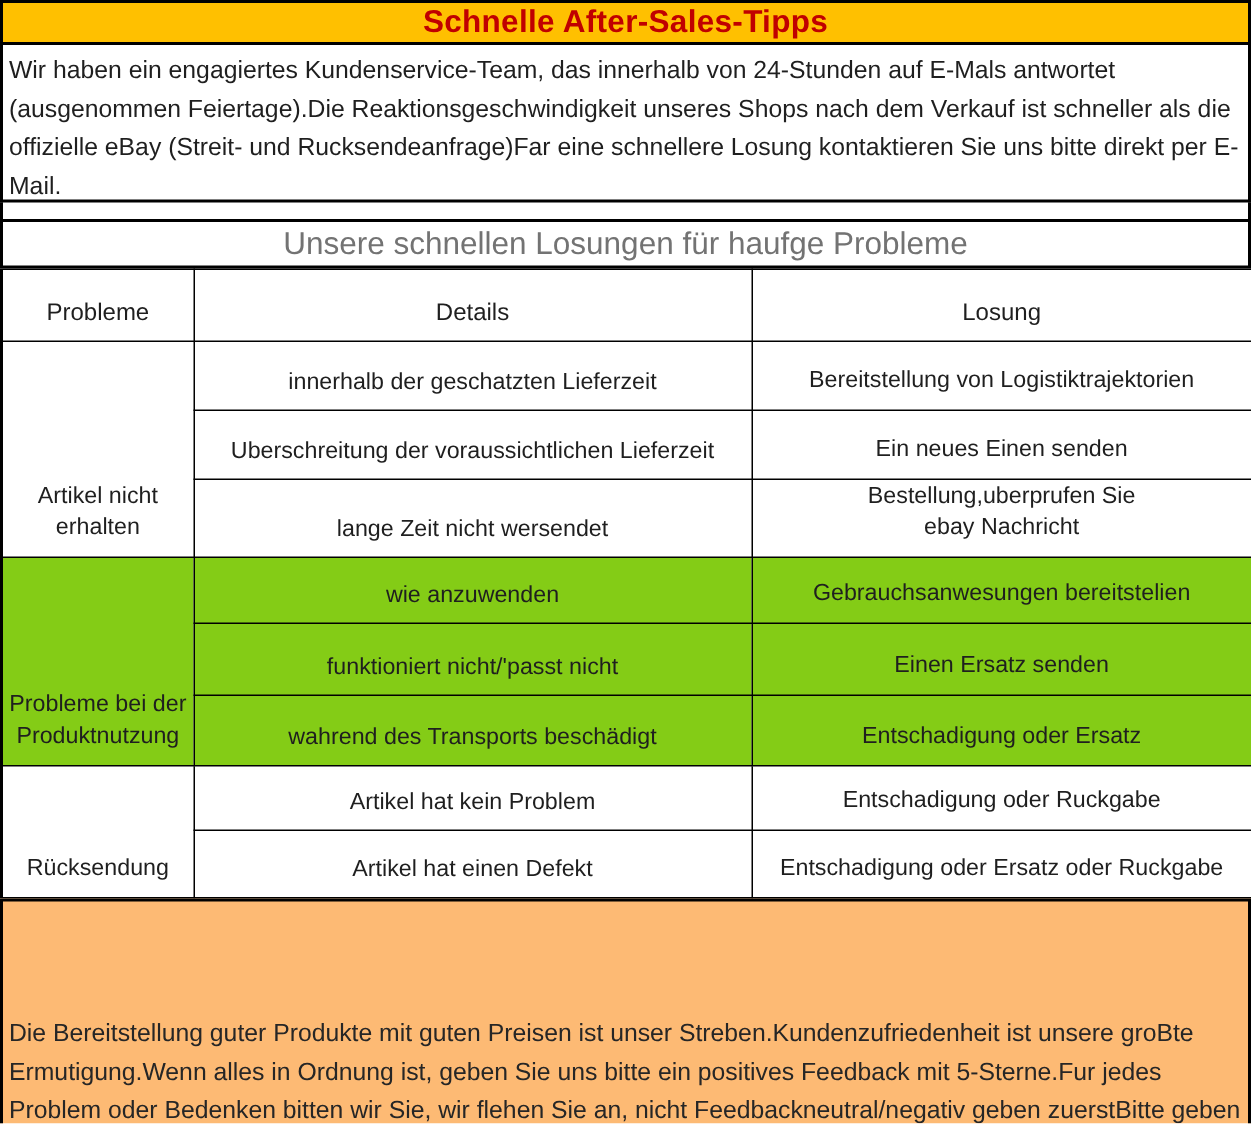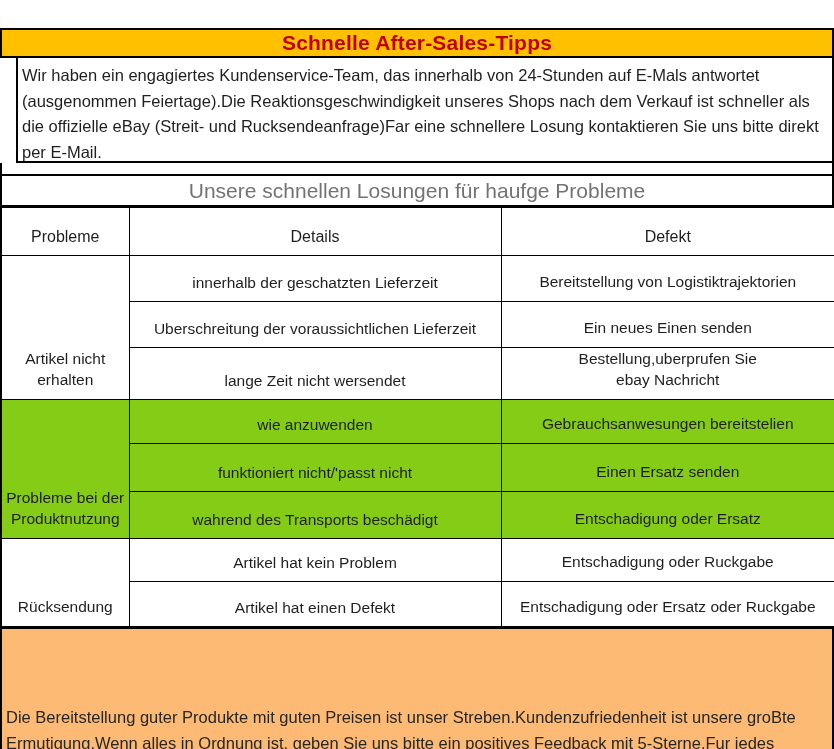--- a/index.html
+++ b/index.html
@@ -13,27 +13,26 @@
   }
   .sheet * { box-sizing: border-box; }
 
   .banner {
     height: 30px;
     background: #FFC000;
     border: 2px solid #000;
     display: flex; align-items: center; justify-content: center;
     font-size: 21px; font-weight: 600; letter-spacing: 0.2px;
     color: #C00000;
-    margin-top: 28px;
   }
   .intro {
     height: 105px;
     border: 2px solid #000; border-top: none;
     padding: 5px 4px 0 4px;
-    font-size: 16.5px; line-height: 25.5px; margin-left: 16px;
+    font-size: 16.5px; line-height: 25.5px;
   }
   .gap-row {
     height: 11px;
     border-left: 2px solid #000; border-right: 2px solid #000;
   }
   .title-row {
     height: 33px;
     border: 2px solid #000;
     display: flex; align-items: center; justify-content: center;
     font-size: 21px; font-weight: 500; color: #737373;
@@ -97,21 +96,21 @@
   <table class="problems">
     <colgroup>
         <col class="c1">
         <col class="c2">
         <col class="c3">
       </colgroup>
     <tbody>
         <tr class="h48">
       <th>Probleme</th>
       <th>Details</th>
-      <th>Defekt</th>
+      <th>Losung</th>
     </tr>
 
     <tr class="h46">
       <td class="group-cell" rowspan="3">Artikel nicht erhalten</td>
       <td>innerhalb der geschatzten Lieferzeit</td>
       <td class="sol">Bereitstellung von Logistiktrajektorien</td>
     </tr>
     <tr class="h46">
       <td>Uberschreitung der voraussichtlichen Lieferzeit</td>
       <td class="sol">Ein neues Einen senden</td>

